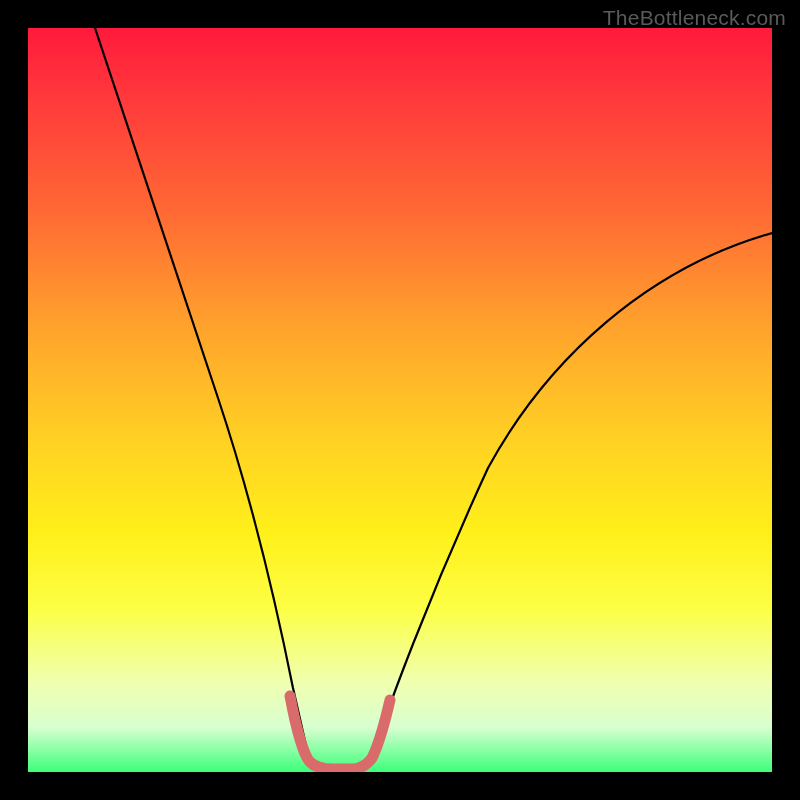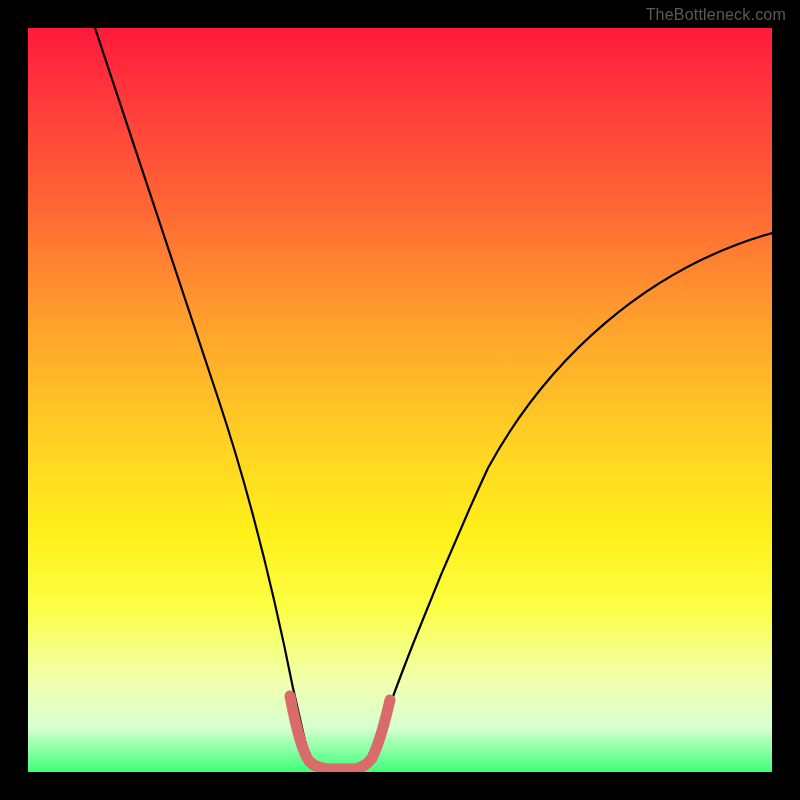--- a/index.html
+++ b/index.html
@@ -37,21 +37,21 @@
       #f0ffb0 88%,
       #d8ffd0 94%,
       #3cff7a 100%
     );
   }
   .watermark {
     position: absolute;
     top: 6px;
     right: 14px;
     color: #5a5a5a;
-    font-size: 16px;
+    font-size: 21px;
     font-weight: 500;
     letter-spacing: 0.2px;
     z-index: 10;
   }
   svg.curve {
     position: absolute;
     top: 0;
     left: 0;
     width: 744px;
     height: 744px;

